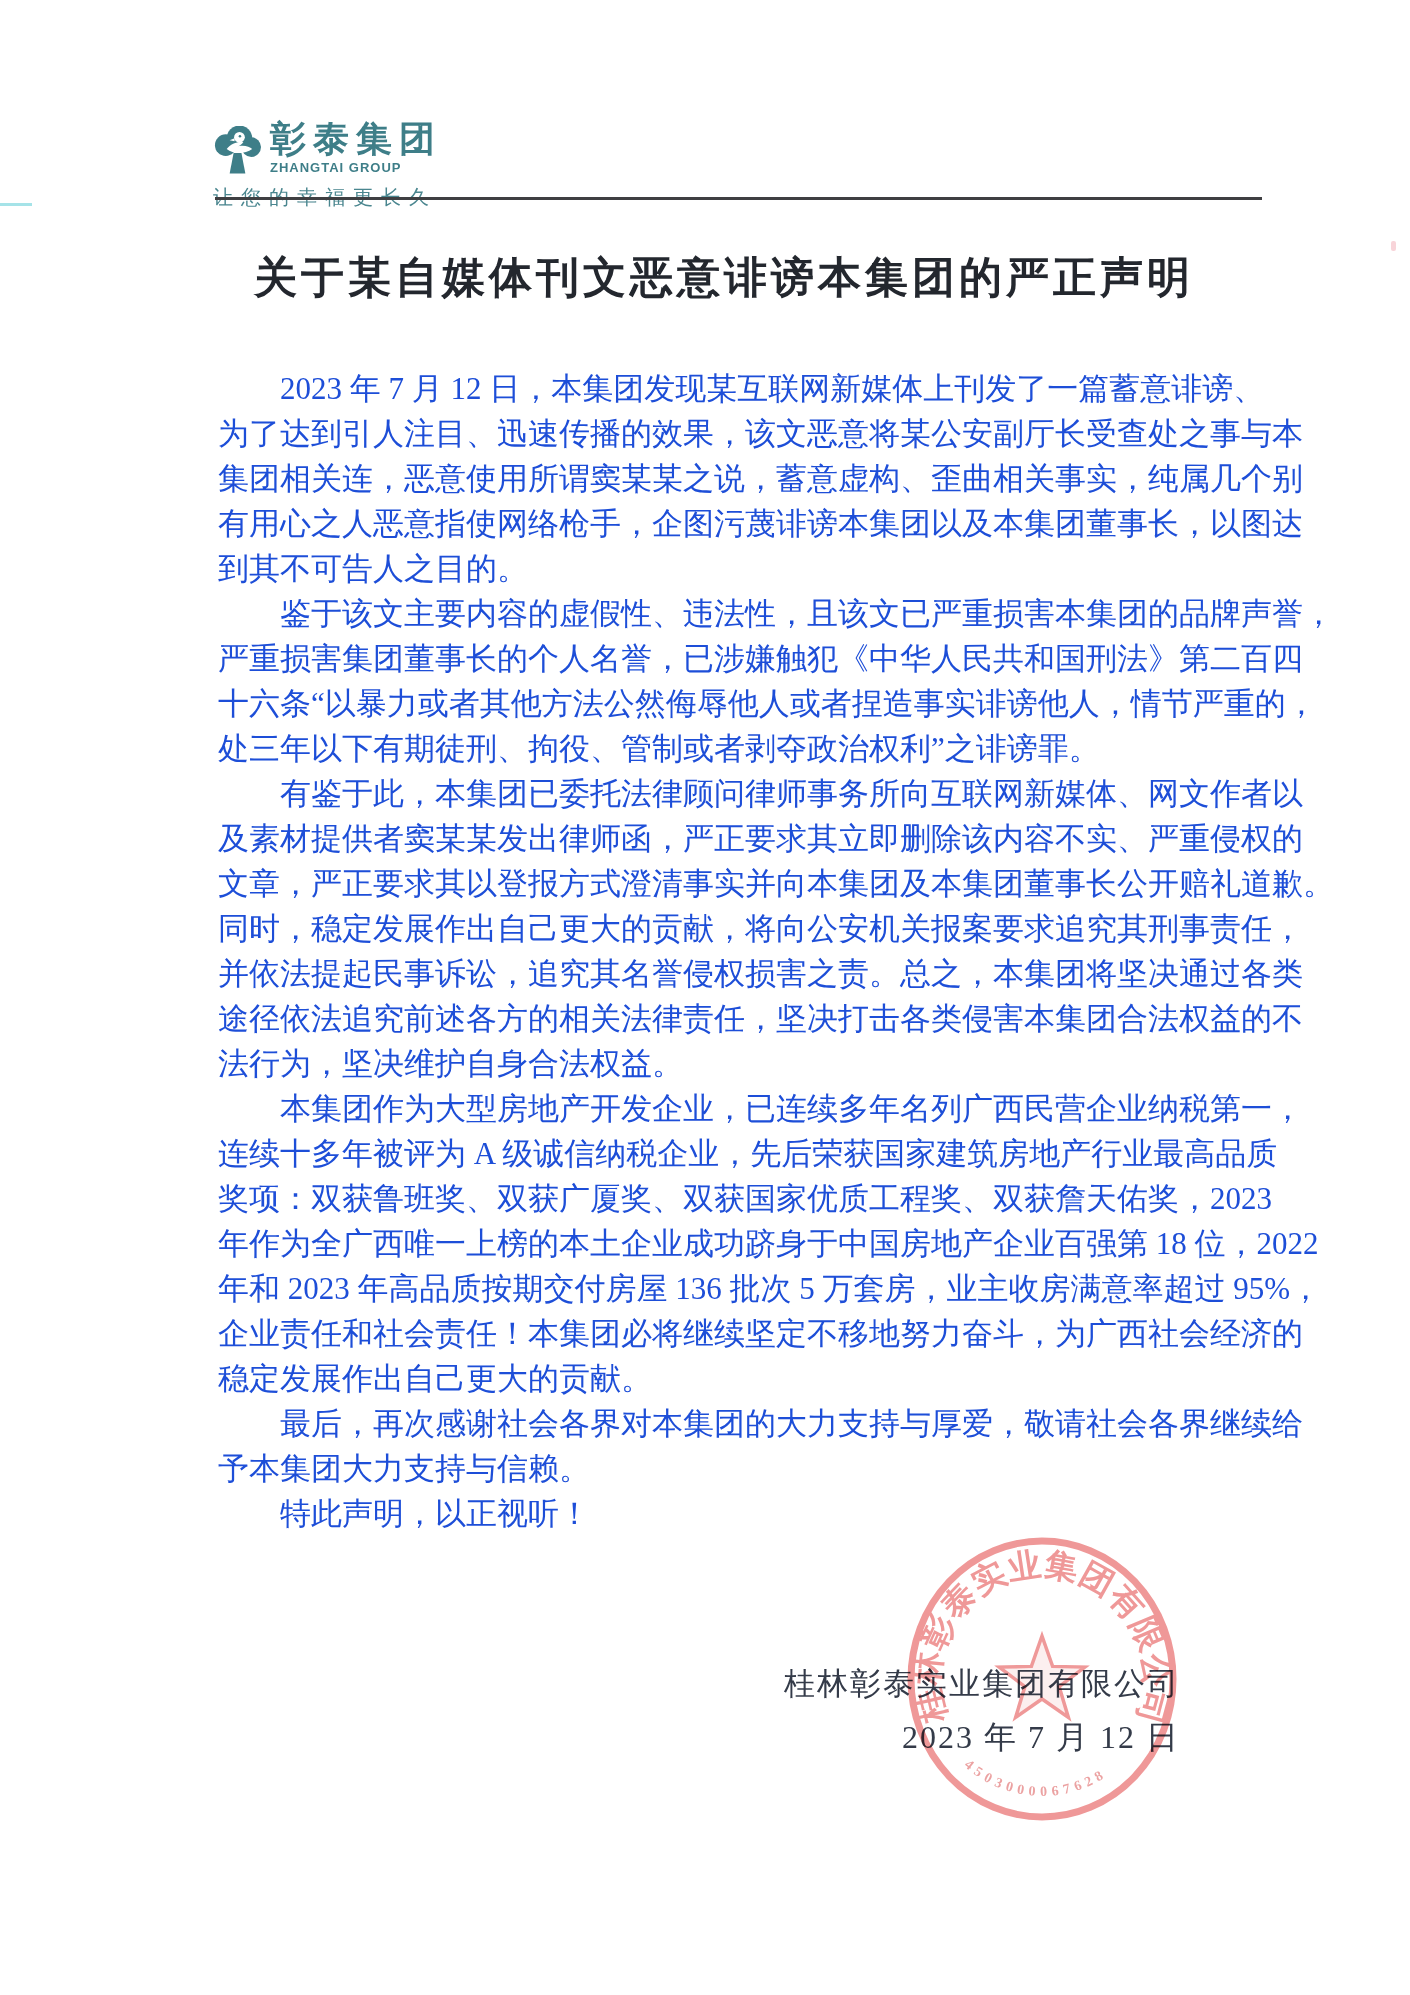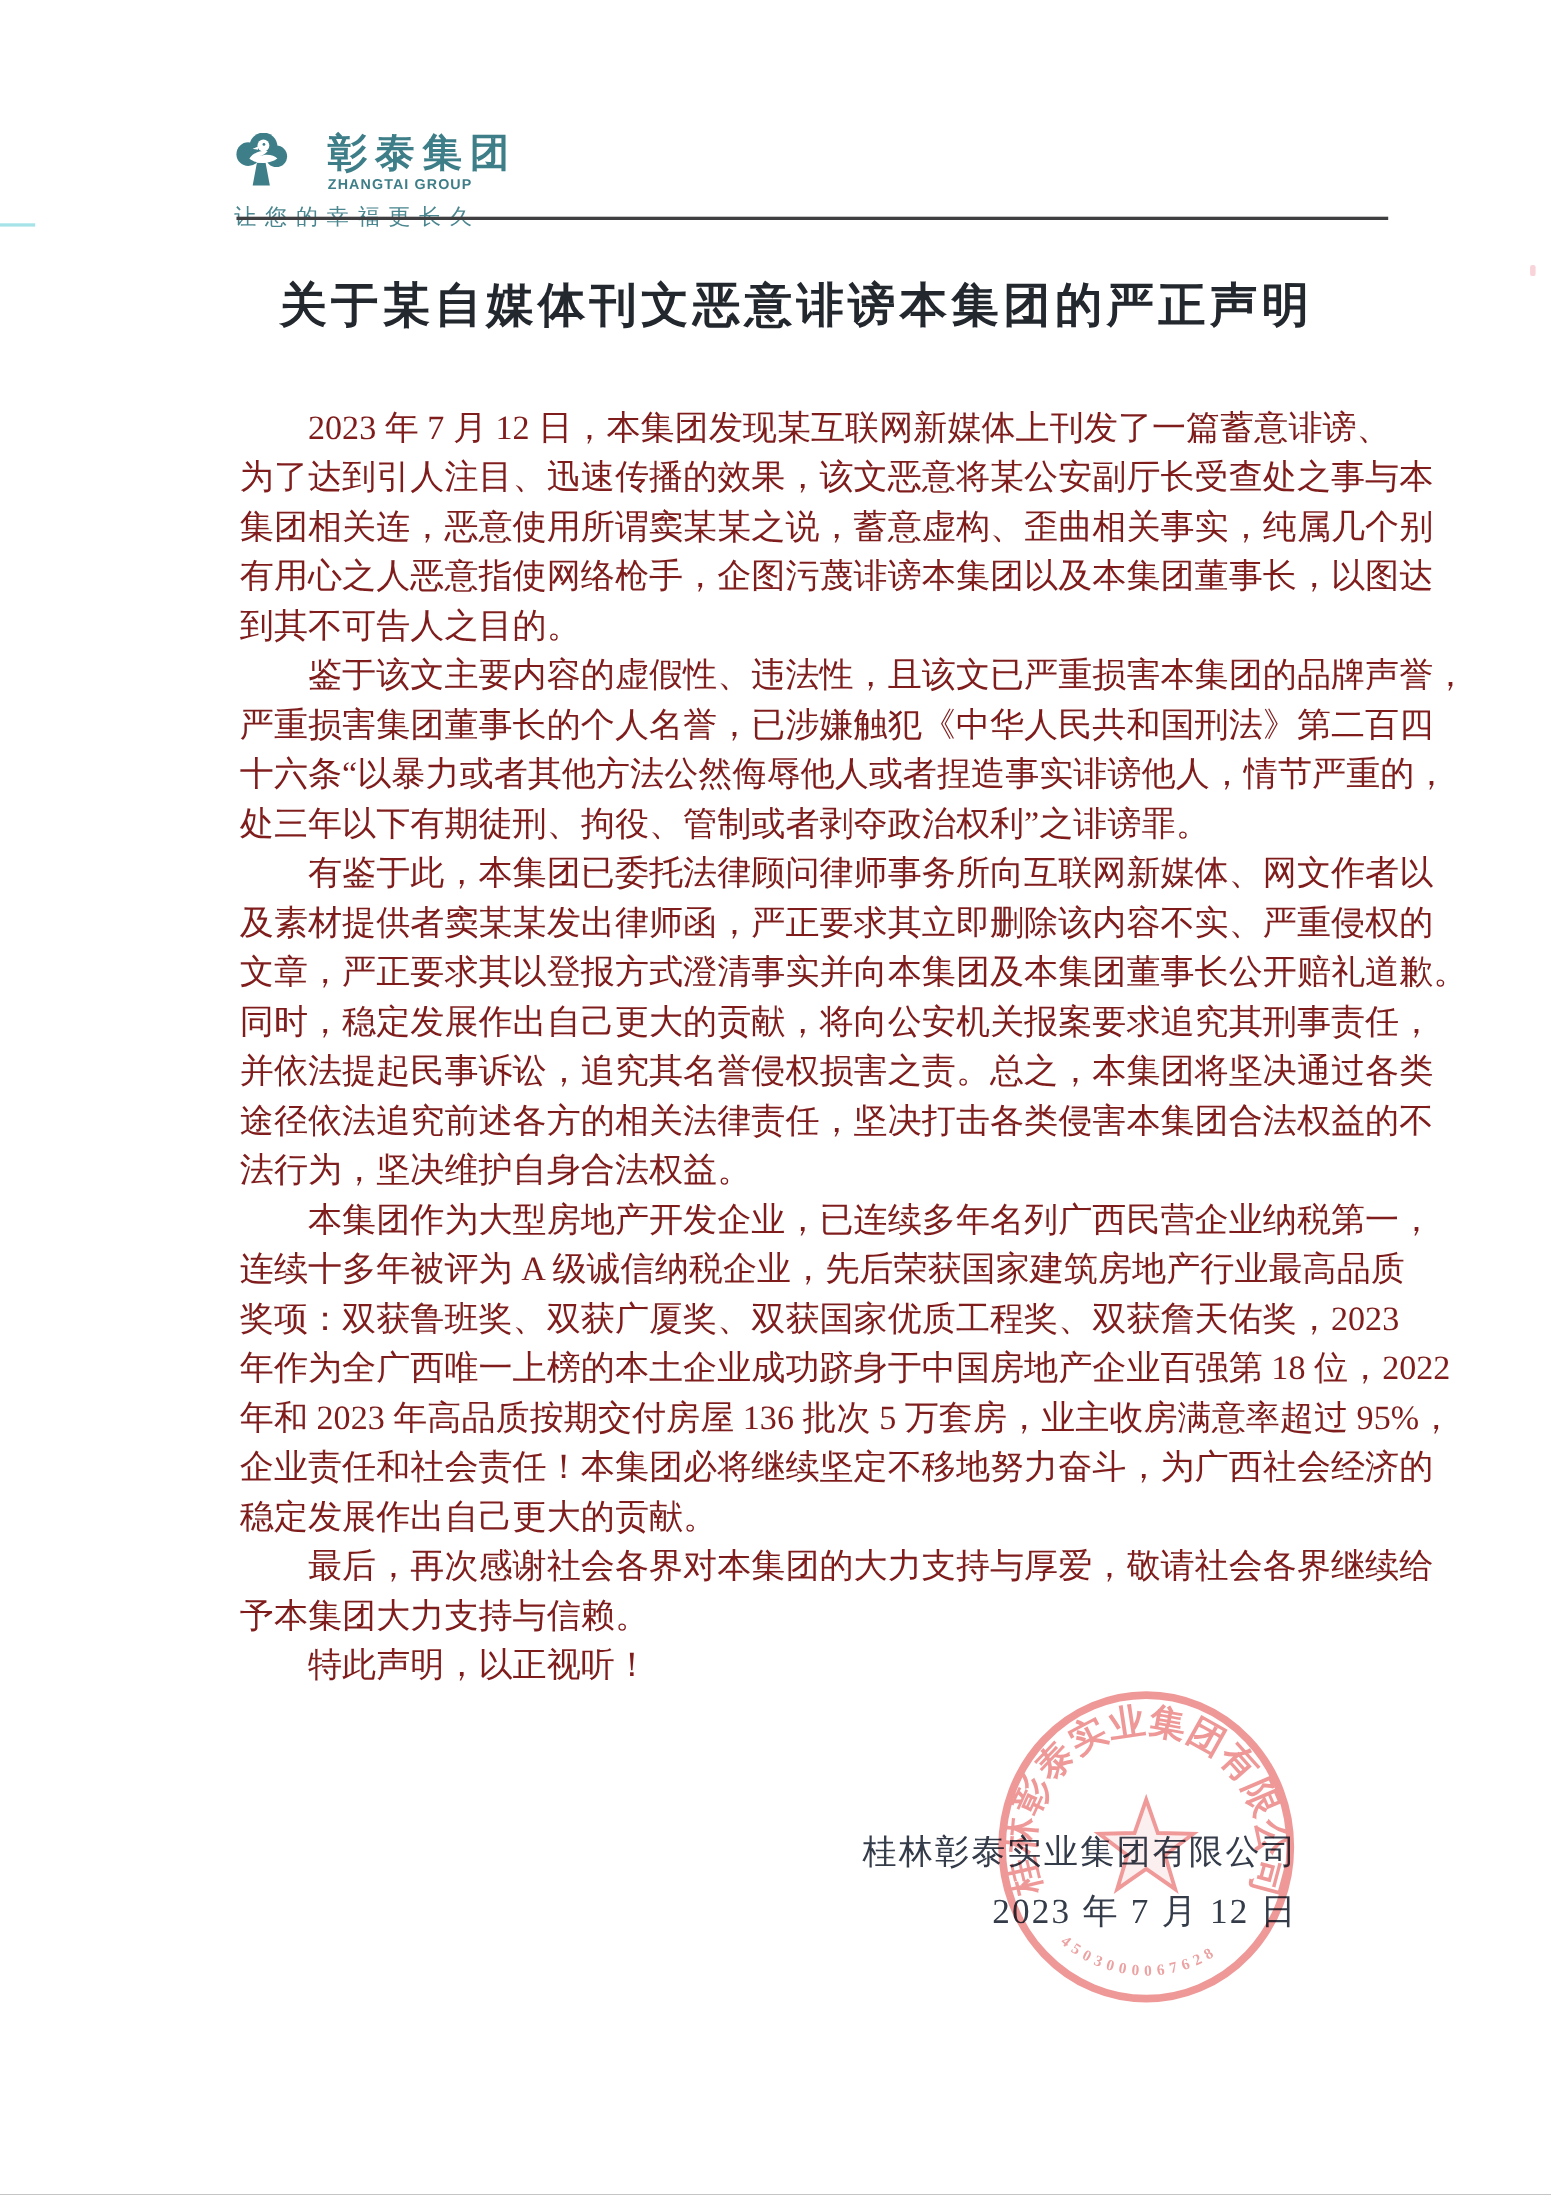--- a/index.html
+++ b/index.html
@@ -6,21 +6,21 @@
   .page{
     position:relative;
     width:1410px;height:1995px;
     background:#ffffff;
     margin:0 auto;
     overflow:hidden;
     font-family:"Liberation Serif", serif;
   }
   
   .logo-block{position:absolute;left:213px;top:121px;}
-  .logo-row{display:flex;align-items:flex-start;gap:28px;}
+  .logo-row{display:flex;align-items:flex-end;}
   .logo-icon{width:49px;height:52px;margin-right:8px;}
   .logo-text-col{display:flex;flex-direction:column;}
   .logo-cn{
     font-family:"Liberation Sans", sans-serif;
     font-weight:bold;font-size:36px;line-height:36px;
     letter-spacing:7px;color:#3e7e88;
   }
   .logo-en{
     font-family:"Liberation Sans", sans-serif;
     font-weight:bold;font-size:13px;line-height:20px;
@@ -43,21 +43,21 @@
     position:absolute;left:0;top:249px;width:1410px;
     text-align:center;
     font-family:"Liberation Sans", sans-serif;
     font-weight:bold;font-size:43px;letter-spacing:4px;
     color:#23272e;
     padding-left:19px;
   }
   
   .body-text{
     position:absolute;left:218px;top:366px;width:1036px;
-    color:#7f1d1d;
+    color:#1d4ed8;
   }
   .line{
     height:45px;line-height:45px;font-size:31px;
     text-align:justify;text-align-last:justify;
     text-justify:inter-character;
     white-space:nowrap;overflow:visible;
   }
   .line.plast{text-align-last:left;}
   .line.pfirst{padding-left:62px;}
   

